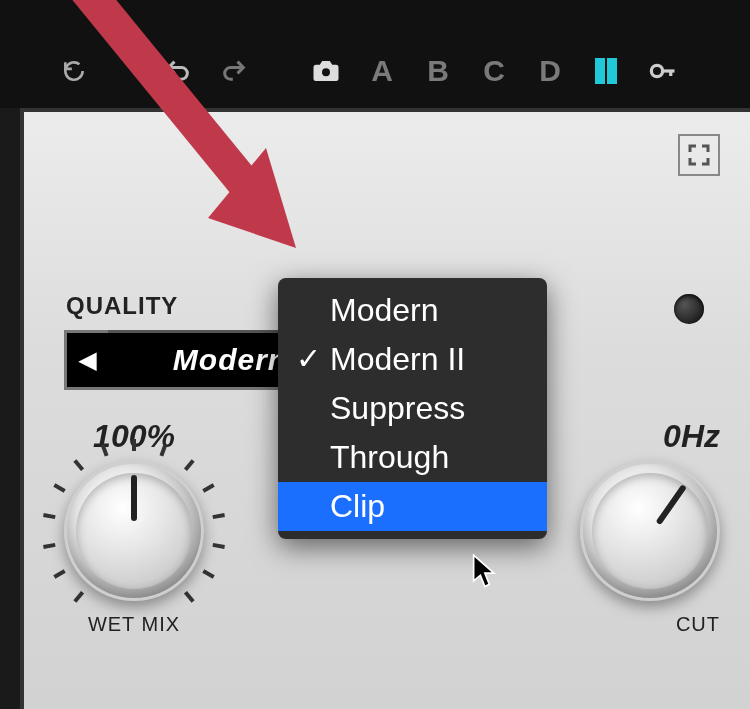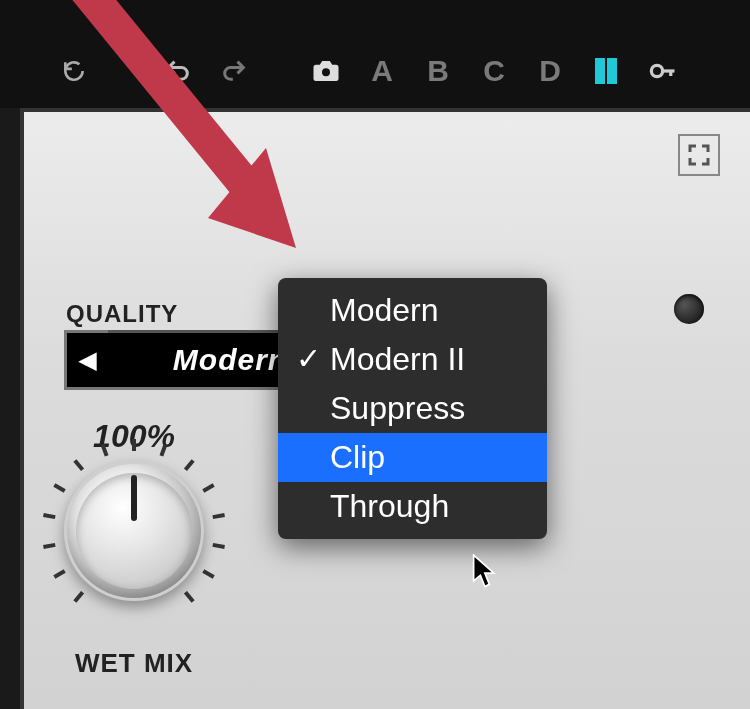--- a/index.html
+++ b/index.html
@@ -90,21 +90,21 @@
     background: radial-gradient(circle at 40% 30%, #fff 0%, #e6e6e6 40%, #bcbcbc 100%);
     box-shadow: inset 0 3px 10px rgba(0,0,0,0.25);
   }
   .knob::after {
     content: ""; position: absolute; width: 6px; height: 46px; background: #222;
     border-radius: 3px; top: 14px; left: 50%; transform: translateX(-50%);
   }
   .knob.right::after { transform: translateX(-50%) rotate(35deg); transform-origin: 50% 60px; }
   .ticks { position: absolute; inset: -22px; pointer-events: none; }
   .tick { position: absolute; width: 4px; height: 12px; background: #333; left: 50%; top: 0; transform-origin: 50% 92px; }
-  .knob-label { font-size: 26px; font-weight: 700; color: #222; margin-top: 47px; letter-spacing: 1px; }
+  .knob-label { font-size: 20px; font-weight: 400; color: #222; margin-top: 12px; letter-spacing: 1px; }
 
   .dropdown {
     position: absolute;
     top: 278px; left: 278px;
     width: 269px;
     background: #2d2d2d;
     border-radius: 8px;
     padding: 8px 0;
     box-shadow: 0 8px 28px rgba(0,0,0,0.55);
     z-index: 50;
@@ -187,21 +187,21 @@
 <div class="panel">
 
   <div class="expand-btn">
     <svg viewBox="0 0 24 24" fill="none" stroke="#555" stroke-width="3">
       <path d="M3 9V3h6M21 15v6h-6M3 15v6h6M21 9V3h-6"></path>
     </svg>
   </div>
 
   <div class="screw"></div>
 
-  <div class="labels-row" style="left:42px;margin-top:8px;">
+  <div class="labels-row" style="left:42px;">
     <span class="section-label">QUALITY</span>
   </div>
   <div class="labels-row" style="left:282px;">
     <span class="section-label">MODE</span>
   </div>
 
   <div class="displays-row">
     <div class="mode-row">
       <div class="mode-arrow left">◀</div>
       <div class="lcd mode-display">Modern II</div>
@@ -228,30 +228,37 @@
             <div class="tick" style="transform: translateX(-50%) rotate(80deg);"></div>
             <div class="tick" style="transform: translateX(-50%) rotate(100deg);"></div>
             <div class="tick" style="transform: translateX(-50%) rotate(120deg);"></div>
             <div class="tick" style="transform: translateX(-50%) rotate(140deg);"></div>
           </div>
         <div class="knob"></div>
       </div>
       <div class="knob-label">WET MIX</div>
     </div>
 
+    <div class="knob-group" style="align-items:flex-end">
+      <div class="knob-value">0Hz</div>
+      <div style="position:relative">
+        <div class="knob right"></div>
+      </div>
+      <div class="knob-label">CUT</div>
+    </div>
   </div>
 
 </div>
 
 <div class="dropdown" id="dd">
     <div class="dd-item">Modern</div>
     <div class="dd-item checked">Modern II</div>
     <div class="dd-item">Suppress</div>
+    <div class="dd-item">Through</div>
     <div class="dd-item highlight">Clip</div>
-    <div class="dd-item">Through</div>
   </div>
 
 <svg class="cursor" viewBox="0 0 24 32">
   <path d="M1 1 L1 24 L7 19 L11 29 L15 27 L11 17 L19 17 Z" fill="#000" stroke="#fff" stroke-width="1.5"></path>
 </svg>
 
 <div class="arrow-overlay">
   <svg viewBox="0 0 310 290">
     <g stroke="#c0394b" stroke-width="34" fill="none" stroke-linecap="butt">
       <line x1="60" y1="-20" x2="248" y2="210"></line>

